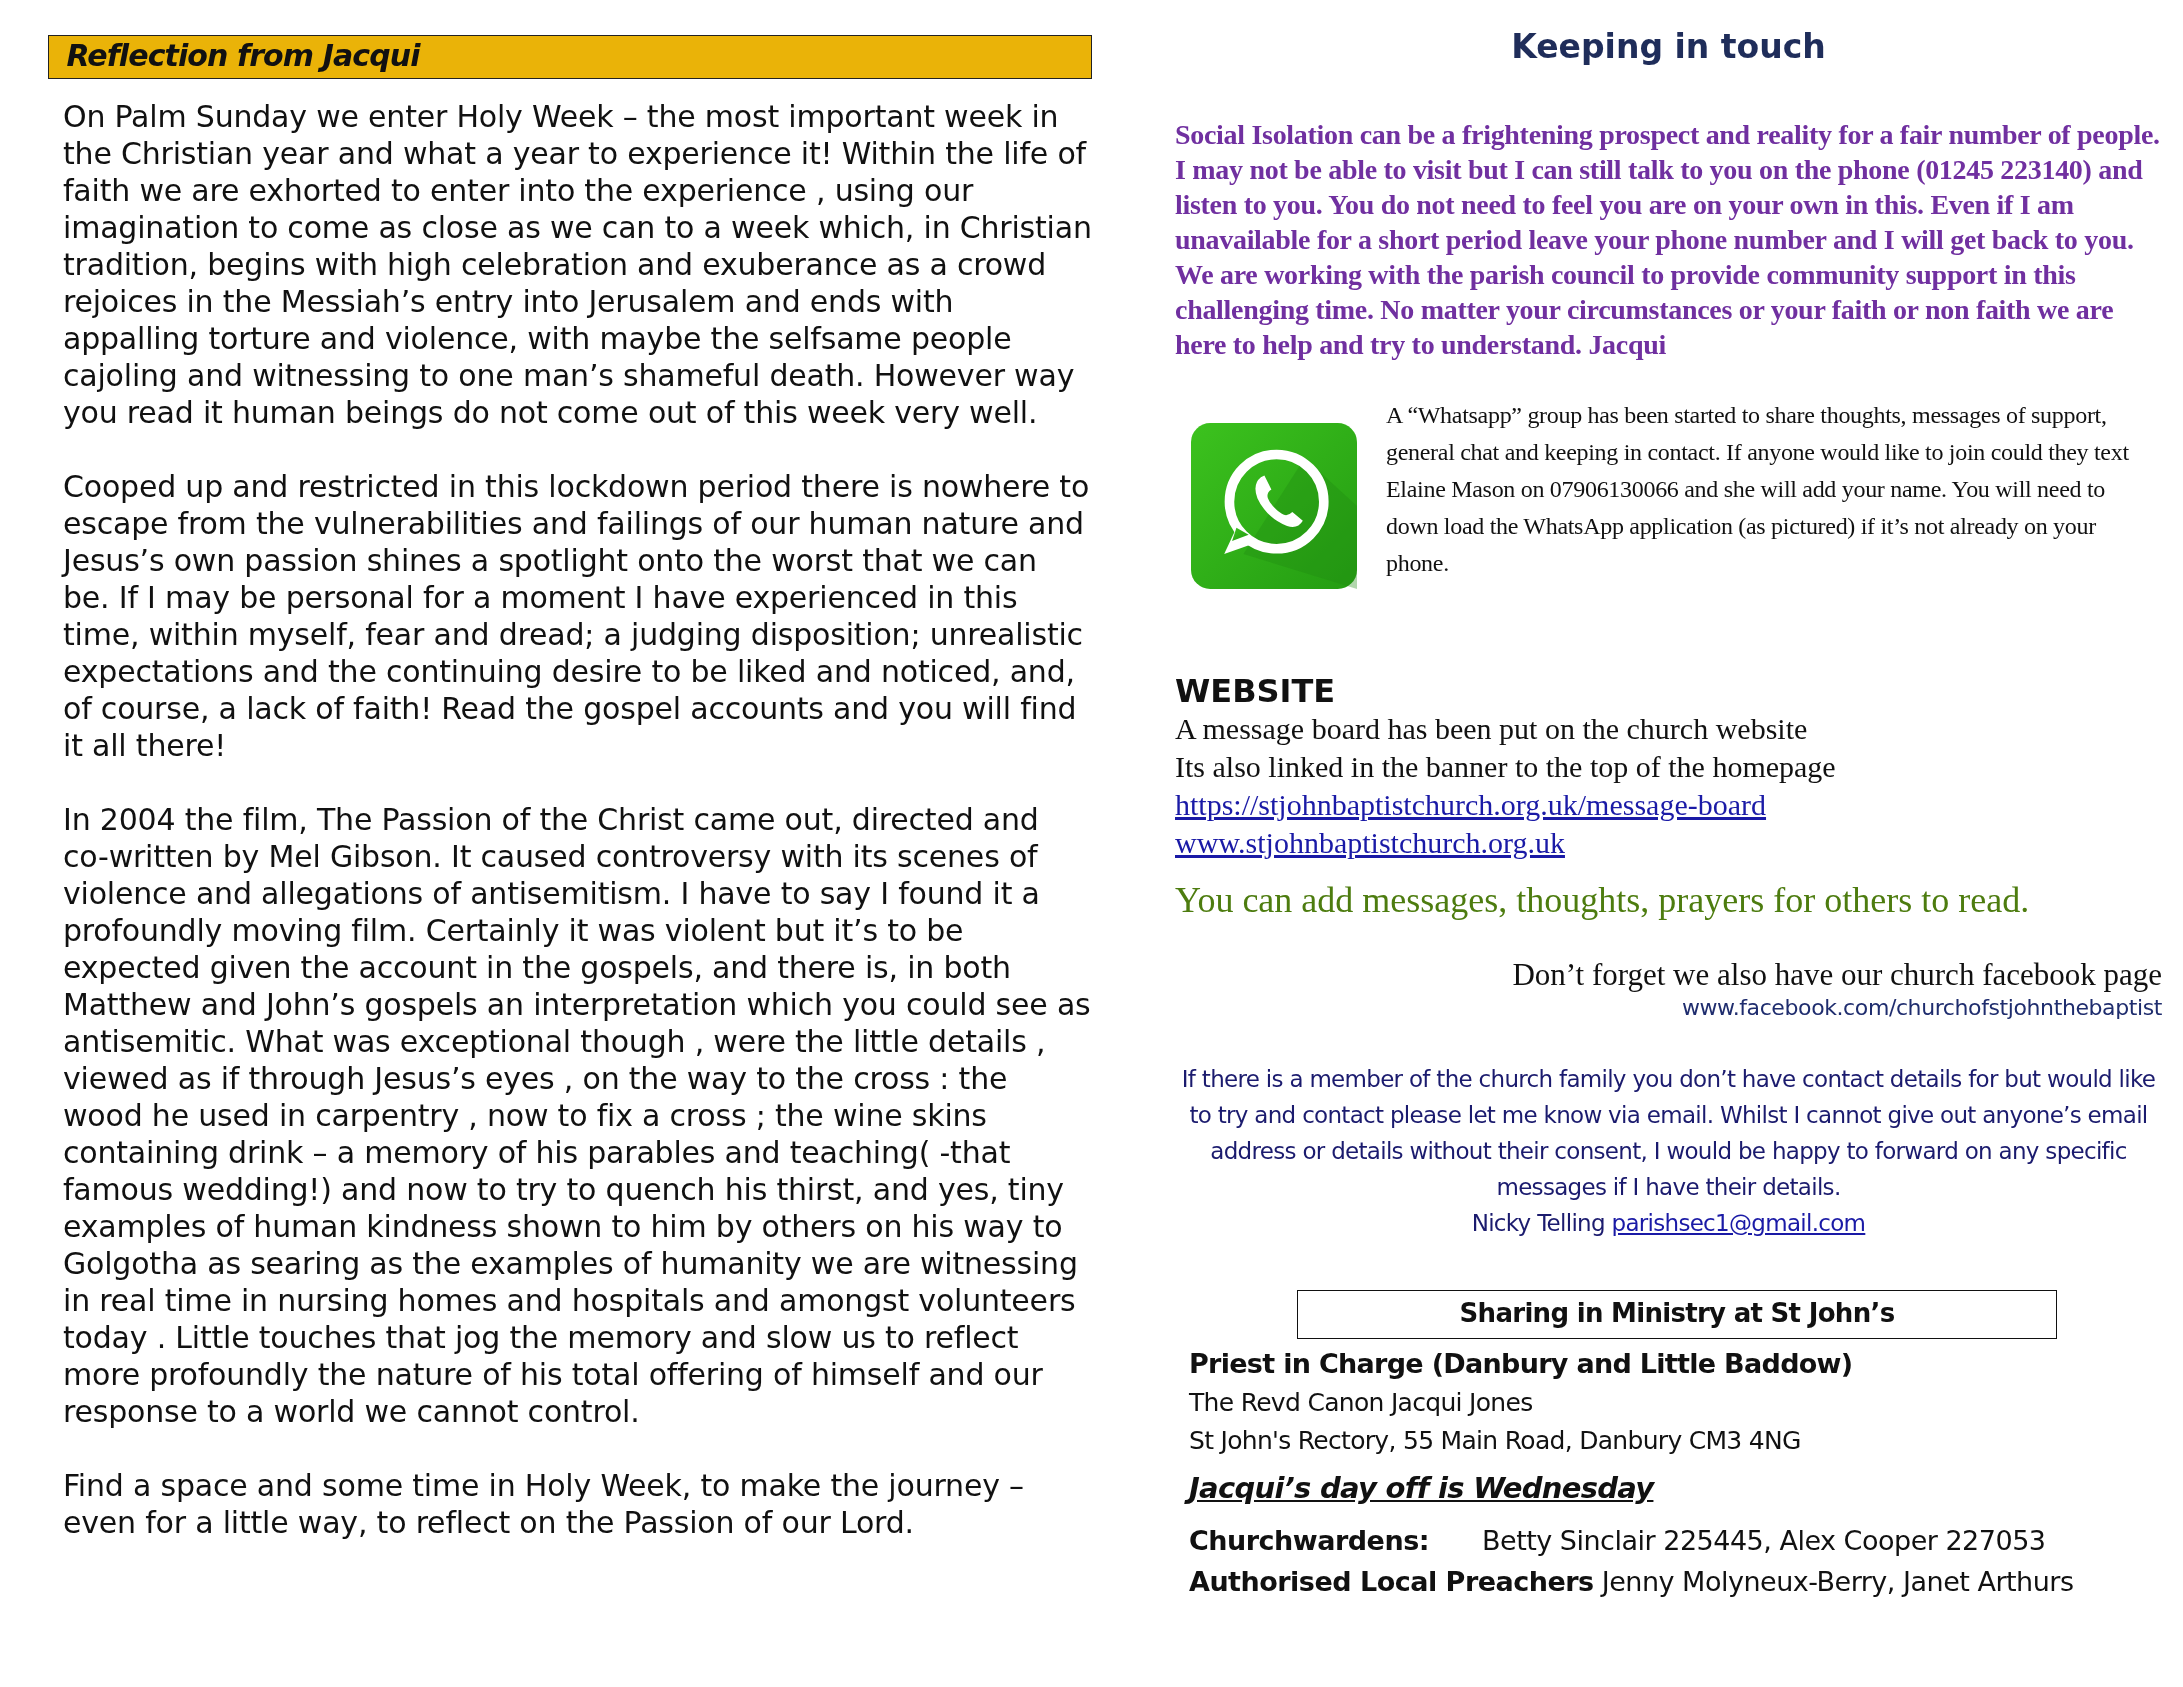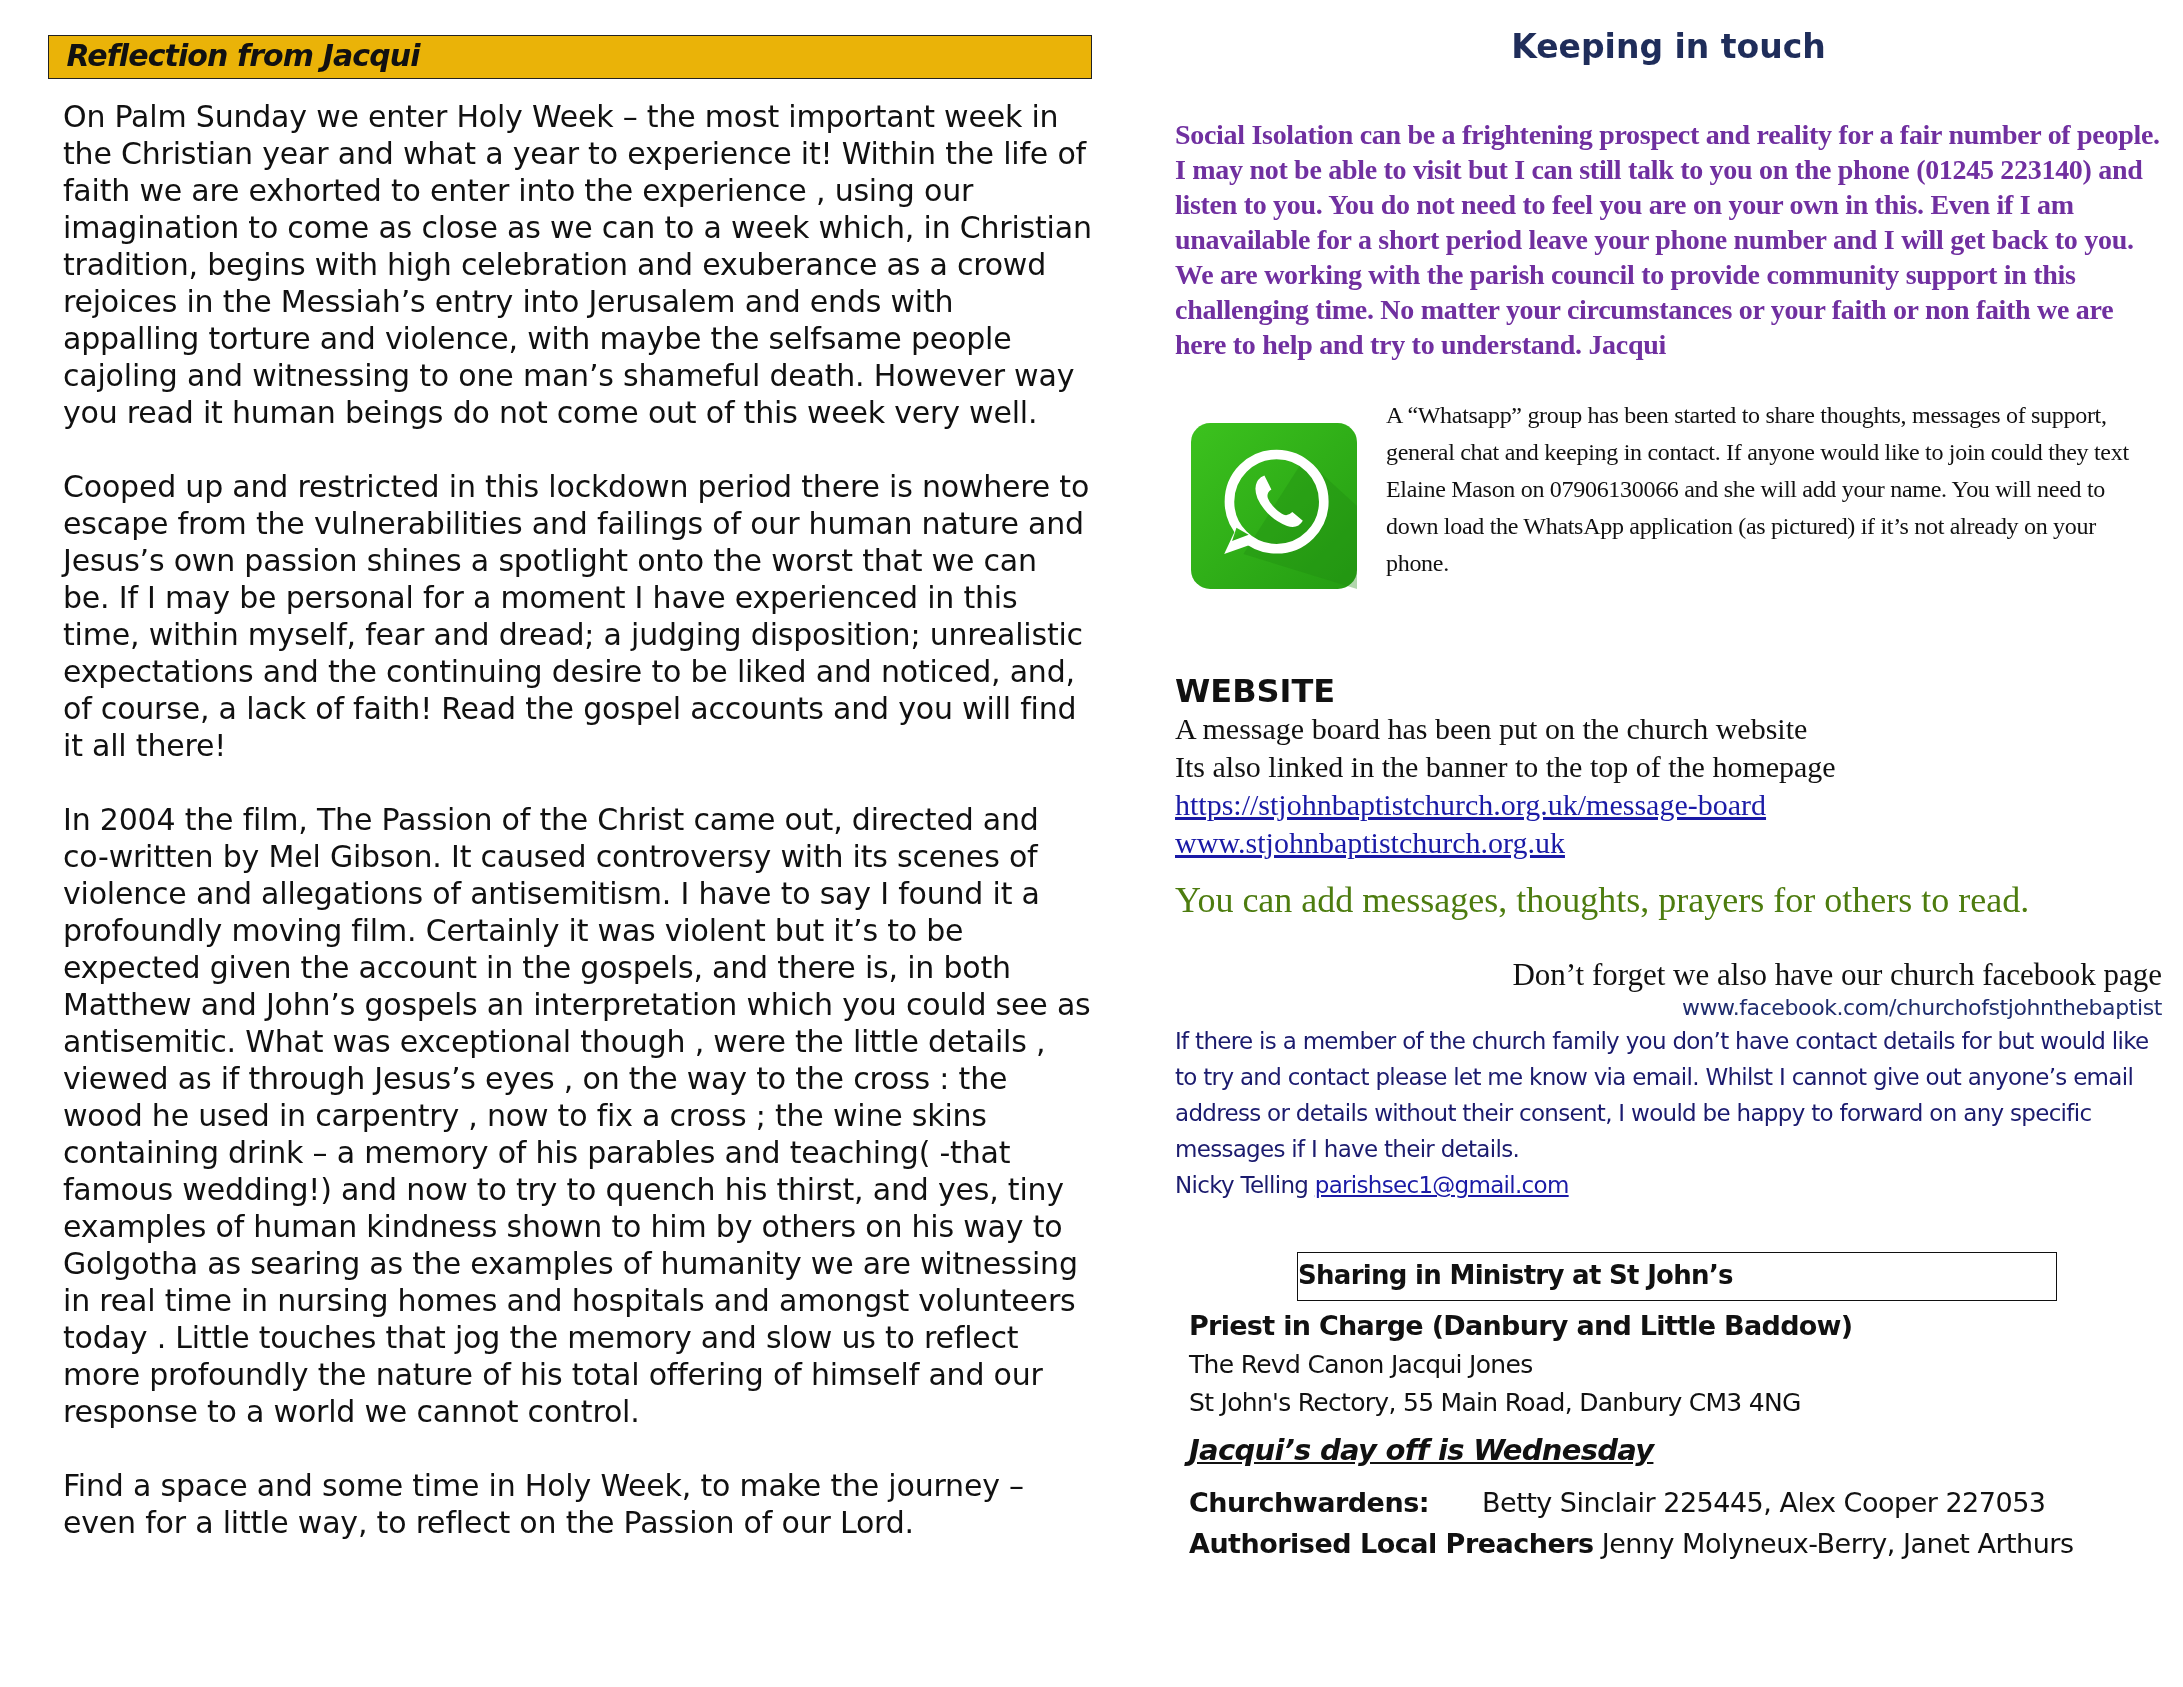--- a/index.html
+++ b/index.html
@@ -34,27 +34,28 @@
     letter-spacing:-0.3px;
   }
   .website-title { margin-top:44px; font-family:"DejaVu Sans", sans-serif; font-weight:bold; font-size:32px; line-height:38px; color:#111; }
   .website-lines { font-family:"Liberation Serif", serif; font-size:30px; line-height:38px; color:#111; }
   .website-lines a { color:#1a1aa6; text-decoration:underline; }
   .add-msg { font-family:Liberation Serif, serif; font-size:36px; line-height:38px; margin-top:19px; color:#4d7c0f; }
   .fb-block { text-align:right; margin-top:37px; }
   .fb-line { font-family:"Liberation Serif", serif; font-size:31px; line-height:37px; color:#111; }
   .fb-link { font-family:"DejaVu Sans", sans-serif; font-size:22px; line-height:30px; color:#1f2d6e; letter-spacing:-0.4px; }
   .contact-note {
-    font-family:"DejaVu Sans", sans-serif; font-size:23px; line-height:36px; color:#1b1b6e;
+    margin-top:38px; font-family:"DejaVu Sans", sans-serif; font-size:23px; line-height:36px; color:#1b1b6e;
     letter-spacing:-0.7px;
+    text-align:center;
   }
   .contact-note a { color:#1a1aa6; text-decoration:underline; }
   .ministry-box {
     margin:49px auto 0 122px; width:760px; height:49px; box-sizing:border-box;
-    border:1.7px solid #111; font-family:"DejaVu Sans", sans-serif;
+    border:1.7px solid #111; text-align:center; font-family:"DejaVu Sans", sans-serif;
     font-weight:bold; font-size:26px; line-height:45px; color:#111; letter-spacing:-0.7px;
   }
   .ministry { padding-left:14px; margin-top:5.2px; font-family:"DejaVu Sans", sans-serif; color:#111; }
   .ministry .role { font-weight:bold; font-size:27px; line-height:40px; letter-spacing:-0.7px; }
   .ministry .line { font-size:25px; line-height:38px; letter-spacing:-0.7px; }
   .ministry a { color:#1a1aa6; text-decoration:underline; }
   .dayoff { font-weight:bold; font-style:italic; text-decoration:underline; font-size:29px; line-height:49px; letter-spacing:-0.7px; margin-top:3.5px; }
   .row-wardens { margin-top:7px; font-size:27px; line-height:42px; letter-spacing:-0.5px; }
   .row-wardens .lbl { font-weight:bold; display:inline-block; width:293px; }
   .row-preachers { font-size:27px; line-height:40px; letter-spacing:-0.5px; }

